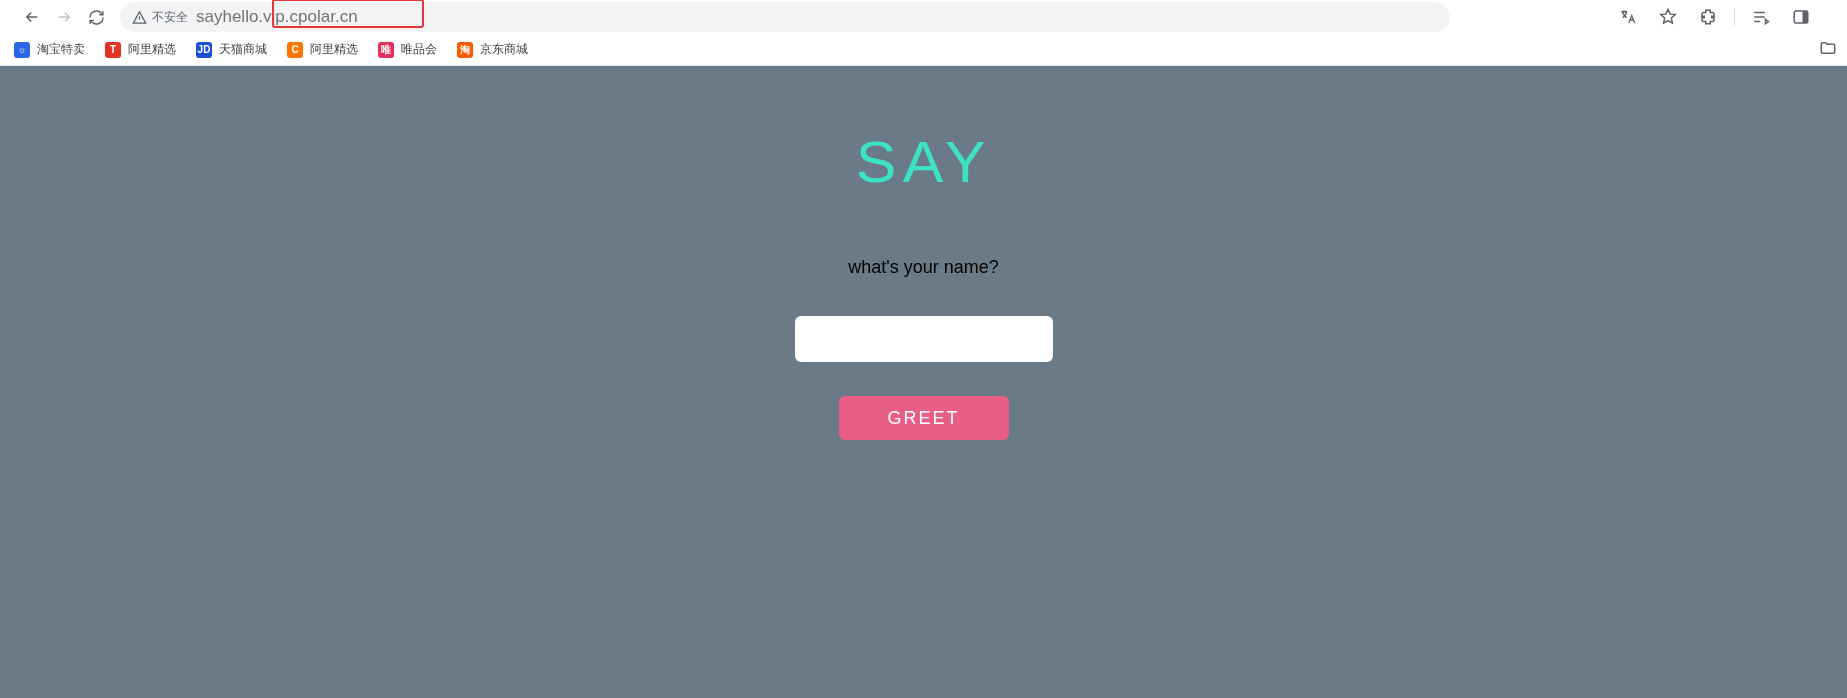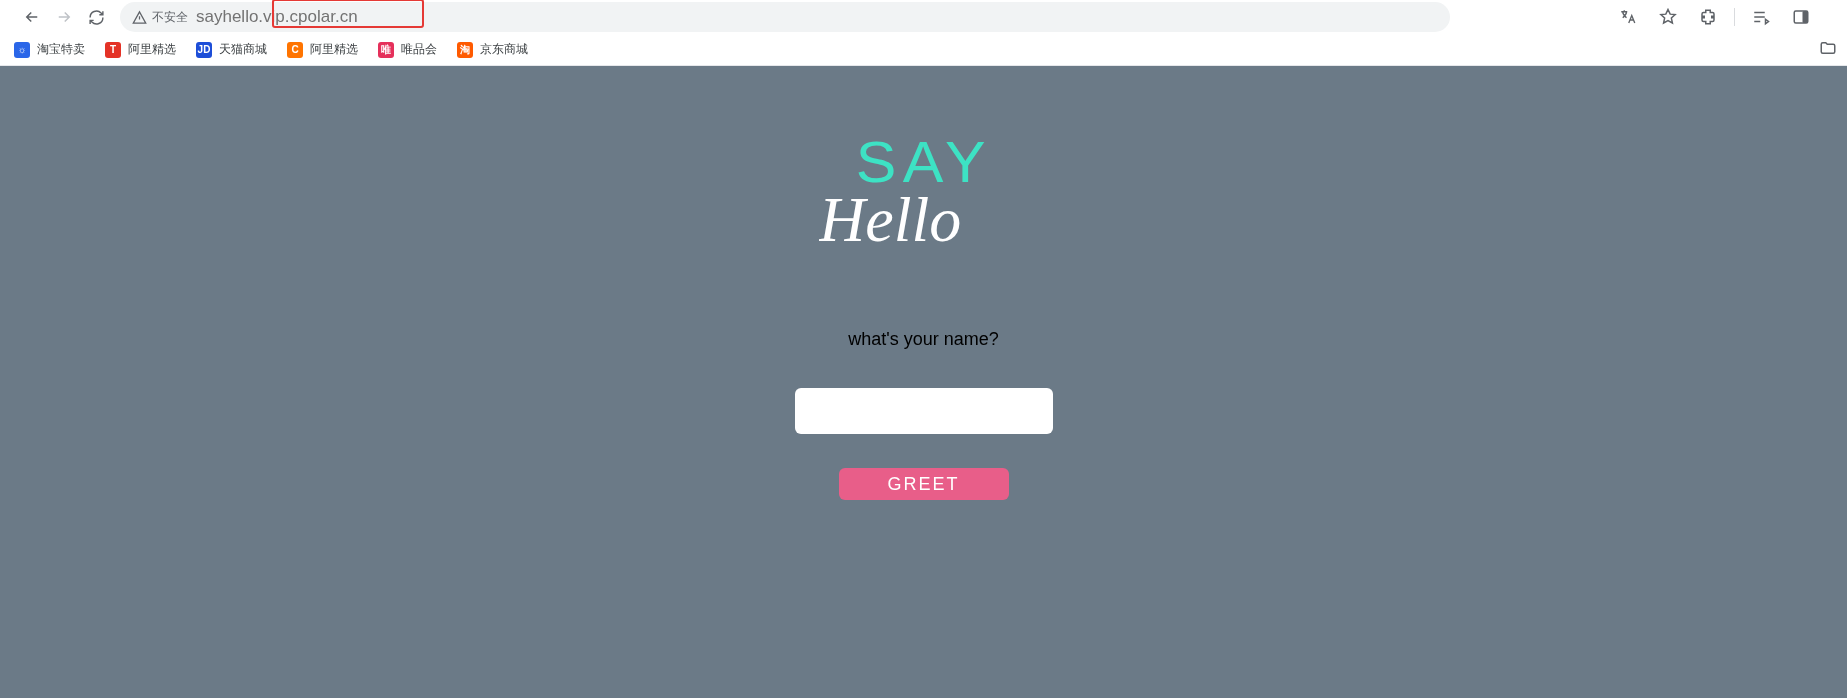--- a/index.html
+++ b/index.html
@@ -72,21 +72,21 @@
     }
     .prompt {
       margin-top: 62px; color: #000000; font-size: 18px; font-weight: 500;
     }
     .name-input {
       margin-top: 38px; width: 258px; height: 46px; border-radius: 6px;
       border: none; background: #fff; font-size: 16px; padding: 0 12px;
       outline: none;
     }
     .greet-btn {
-      margin-top: 34px; width: 170px; height: 32px; border: none;
+      margin-top: 34px; width: 170px; height: 44px; border: none;
       border-radius: 6px; background: #e85e89; color: #fff;
       font-size: 18px; letter-spacing: 2px; font-weight: 400; cursor: pointer;
     }
   </style>
 </head>
 <body>
 
 <div class="browser-chrome">
 
   <div class="nav-row">
@@ -180,21 +180,16 @@
       <svg width="18" height="18" viewBox="0 0 24 24" fill="none" stroke="currentColor" stroke-width="2">
           <path d="M3 7a2 2 0 0 1 2-2h4l2 2h8a2 2 0 0 1 2 2v8a2 2 0 0 1-2 2H5a2 2 0 0 1-2-2V7z"></path>
         </svg>
     </div>
   </div>
 
 </div>
 
 <div class="page">
   <div class="title-say">SAY</div>
-  <div class="title-hello">
-    <svg width="210" height="80" viewBox="0 0 210 80">
-      <text x="0" y="58" fill="#ffffff" font-family="'Brush Script MT','Segoe Script',cursive" font-size="64" font-style="italic">Hello</text>
-    </svg>
-  </div>
   <div class="prompt">what's your name?</div>
   <input class="name-input" type="text" value="" style="">
   <button class="greet-btn">GREET</button>
 </div>
 
 </body></html>

